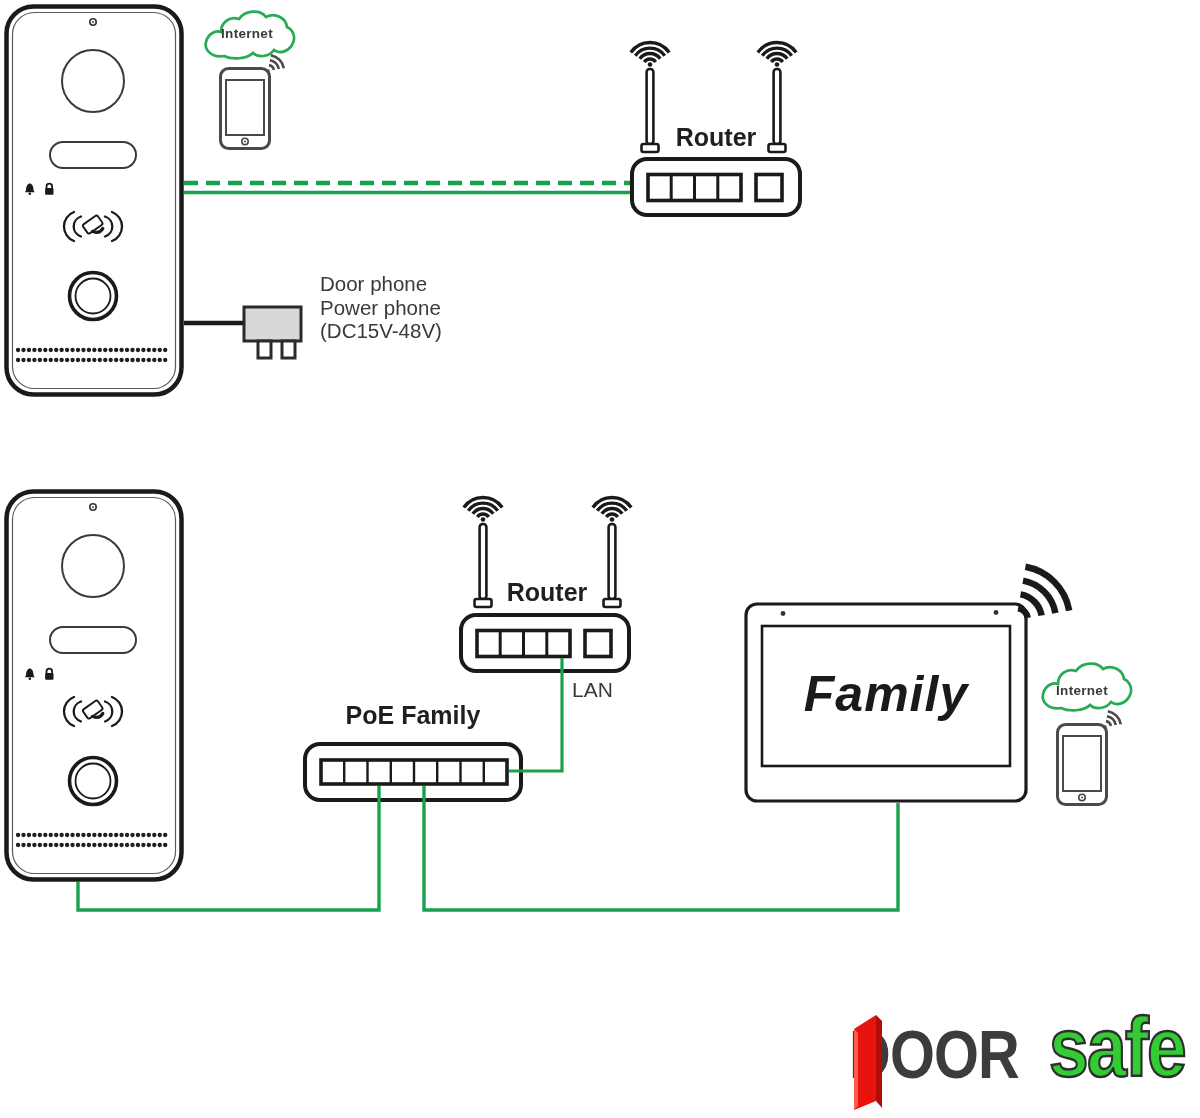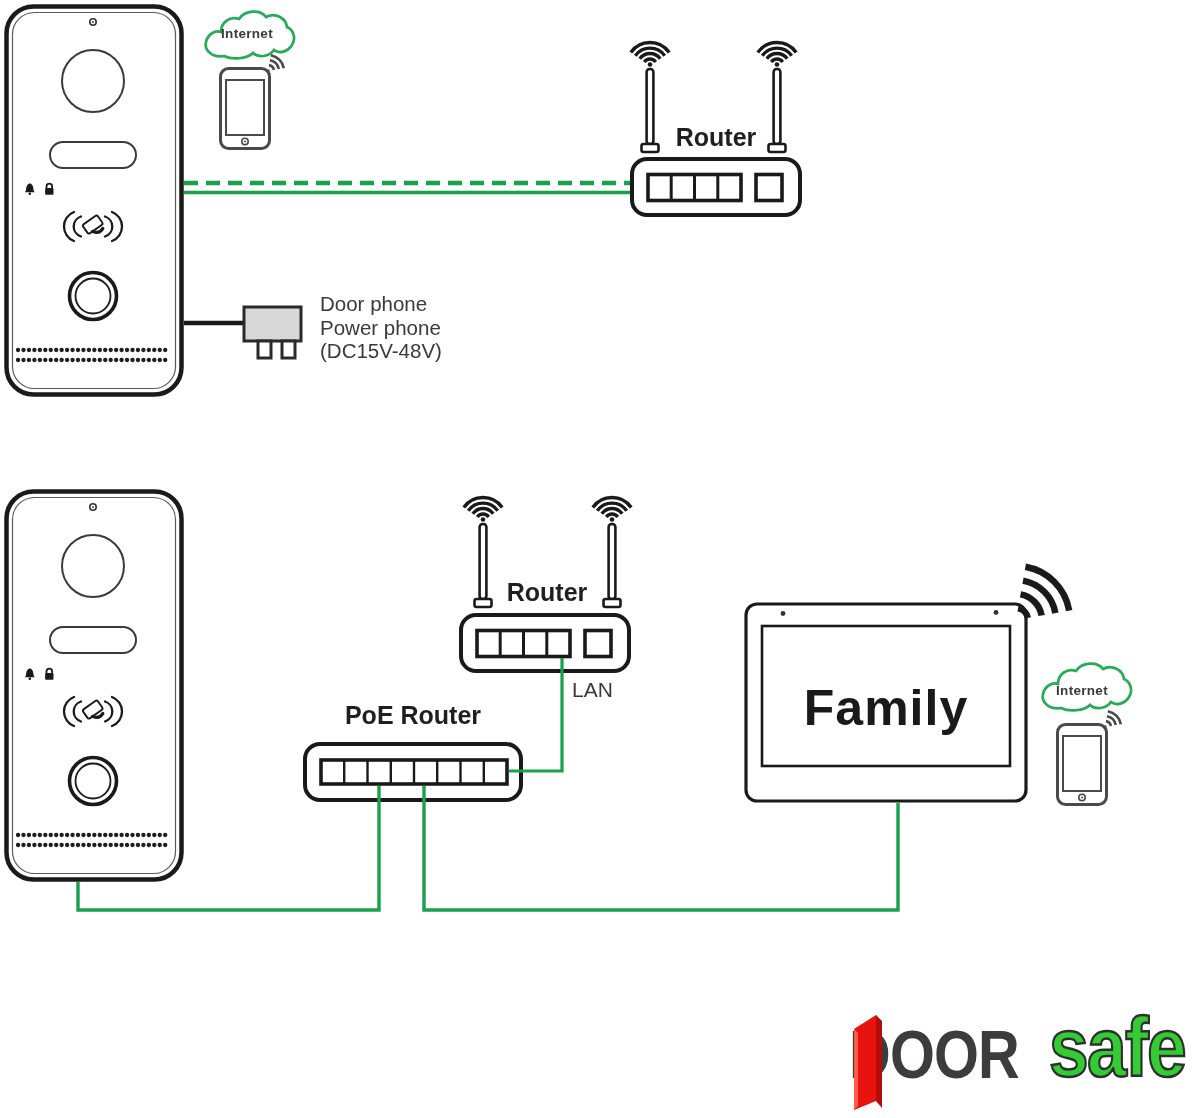--- a/index.html
+++ b/index.html
@@ -160,30 +160,30 @@
       <path d="M1025.4,566.8 A54,54 0 0 1 1069.2,610.6"></path>
     </g>
 
     <use href="#cloud" x="1040" y="664" fill="#ffffff" stroke="#27ab56" stroke-width="2.7"></use>
     <use href="#smartphone" x="1056" y="723"></use>
   </svg>
 
   <div class="lbl lbl-center internet-lbl" style="left:247px;top:27px;">Internet</div>
   <div class="lbl lbl-center router-lbl" style="left:716px;top:125px;">Router</div>
 
-  <div class="lbl psu-caption" style="left:320px;top:292px;">
+  <div class="lbl psu-caption" style="left:320px;top:272px;">
     <div>Door phone</div>
     <div>Power phone</div>
     <div>(DC15V-48V)</div>
   </div>
 
   <div class="lbl lbl-center router-lbl" style="left:547px;top:580px;">Router</div>
-  <div class="lbl lbl-center poe-lbl" style="left:413px;top:703px;">PoE Router</div>
+  <div class="lbl lbl-center poe-lbl" style="left:413px;top:703px;">PoE Family</div>
   <div class="lbl lan-lbl" style="left:572px;top:679px;">LAN</div>
-  <div class="lbl lbl-center family-lbl" style="left:886px;top:683px;">Family</div>
+  <div class="lbl lbl-center family-lbl" style="left:886px;top:669px;font-style:italic;">Family</div>
   <div class="lbl lbl-center internet-lbl" style="left:1082px;top:684px;">Internet</div>
 
   <div class="logo">
     <span class="logo-door">DOOR</span>
     <svg class="logo-doorshape" width="38" height="102" viewBox="0 0 38 102">
       <polygon points="5,16 27,2 27,88 5,97" fill="#e8130c"></polygon>
       <polygon points="27,2 33,8 33,95 27,88" fill="#b30d08"></polygon>
       <polygon points="5,16 9,20 9,93 5,97" fill="#ff5a4d"></polygon>
     </svg>
     <span class="logo-safe">safe</span>

